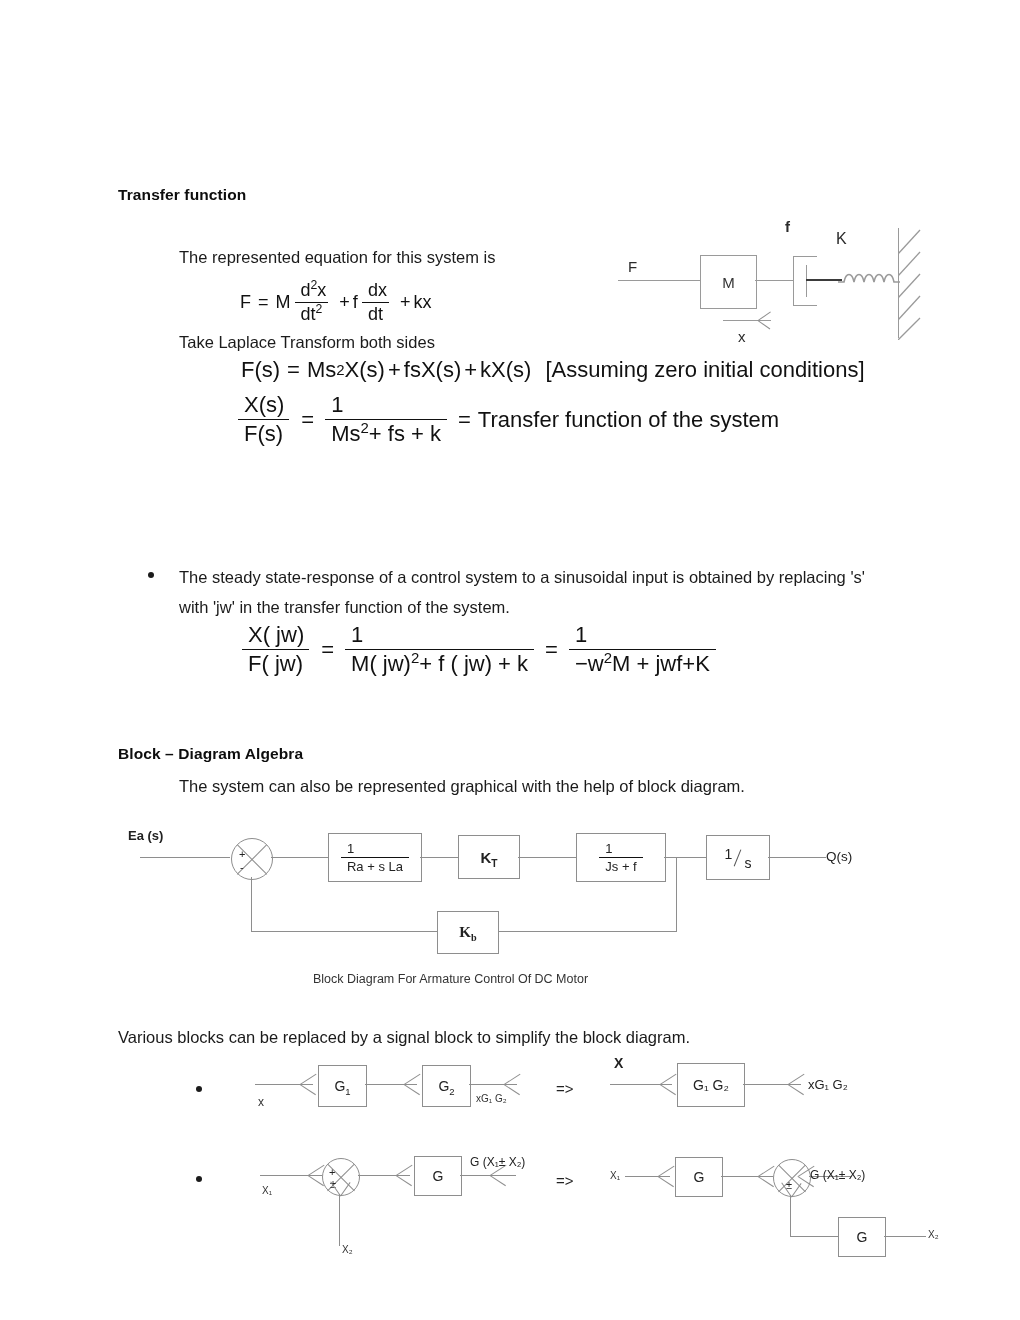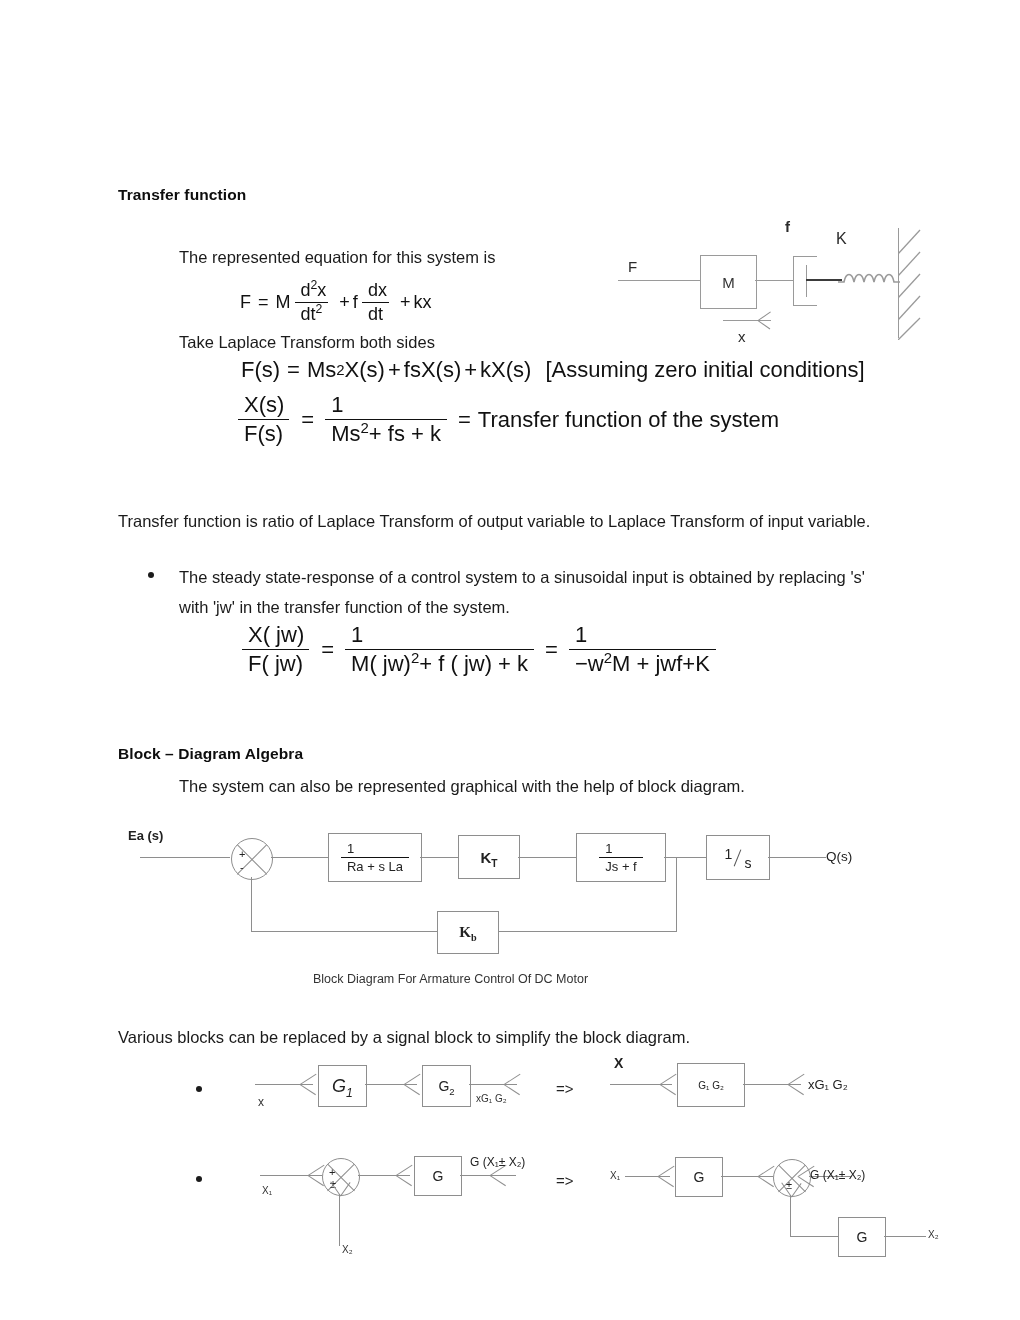--- a/index.html
+++ b/index.html
@@ -191,21 +191,20 @@
       <line x1="0" y1="70" x2="22" y2="46" stroke="#9a9a9a" stroke-width="1.3"></line>
       <line x1="0" y1="92" x2="22" y2="68" stroke="#9a9a9a" stroke-width="1.3"></line>
       <line x1="0" y1="112" x2="22" y2="90" stroke="#9a9a9a" stroke-width="1.3"></line>
     </svg>
 
     <div class="ln hln" style="left:113px;top:110px;width:48px;"></div>
     <div class="arrowhead" style="left:148px;top:110px;"></div>
     <div class="lbl" style="left:128px;top:118px;">x</div>
   </div>
 
-  <div class="para" style="left:118px;top:506px;width:775px;">Transfer function is ratio of Laplace Transform of output variable to Laplace Transform of input variable.</div>
 
   <div class="bullet-dot" style="left:148px;top:572px;"></div>
   <div class="para" style="left:179px;top:562px;width:690px;">The steady state-response of a control system to a sinusoidal input is obtained by replacing 's' with 'jw' in the transfer function of the system.</div>
 
   <div class="math mrow" style="left:238px;top:622px;">
     <span class="frac">
       <span class="num">X( jw)</span>
       <span class="den">F( jw)</span>
     </span>
     <span class="eq">=</span>
@@ -299,21 +298,21 @@
 
   <div class="bd" style="left:190px;top:1060px;width:700px;height:70px;">
 
     <div class="bullet-dot" style="left:6px;top:26px;"></div>
 
     <div class="bln" style="left:65px;top:24px;width:58px;height:1.2px;"></div>
     <div class="bigarrow" style="left:110px;top:24px;"></div>
     <div class="sml" style="left:68px;top:35px;font-size:12px;">x</div>
 
     <div class="bblock" style="left:128px;top:5px;width:47px;height:40px;">
-      <span style="font-size:18px;font-style:italic;">
+      <span style="font-size:14px;">
         <span>G</span><sub class="e">1</sub>
       </span>
     </div>
 
     <div class="bln" style="left:175px;top:24px;width:52px;height:1.2px;"></div>
     <div class="bigarrow" style="left:214px;top:24px;"></div>
 
     <div class="bblock" style="left:232px;top:5px;width:47px;height:40px;">
       <span style="font-size:14px;">
         <span>G</span><sub class="e">2</sub>
@@ -324,21 +323,21 @@
     <div class="bigarrow" style="left:314px;top:24px;"></div>
     <div class="sml" style="left:286px;top:33px;">xG₁ G₂</div>
 
     <div class="med" style="left:366px;top:20px;font-size:15px;">=&gt;</div>
 
     <div class="med" style="left:424px;top:-5px;font-weight:bold;font-size:14px;">X</div>
     <div class="bln" style="left:420px;top:24px;width:62px;height:1.2px;"></div>
     <div class="bigarrow" style="left:470px;top:24px;"></div>
 
     <div class="bblock" style="left:487px;top:3px;width:66px;height:42px;">
-      <span style="font-size:10px;">G₁ G₂</span>
+      <span style="font-size:14px;">G₁ G₂</span>
     </div>
 
     <div class="bln" style="left:553px;top:24px;width:58px;height:1.2px;"></div>
     <div class="bigarrow" style="left:598px;top:24px;"></div>
     <div class="med" style="left:618px;top:17px;font-size:13px;">xG₁ G₂</div>
   </div>
 
   <div class="bd" style="left:190px;top:1150px;width:700px;height:110px;">
 
     <div class="bullet-dot" style="left:6px;top:26px;"></div>

